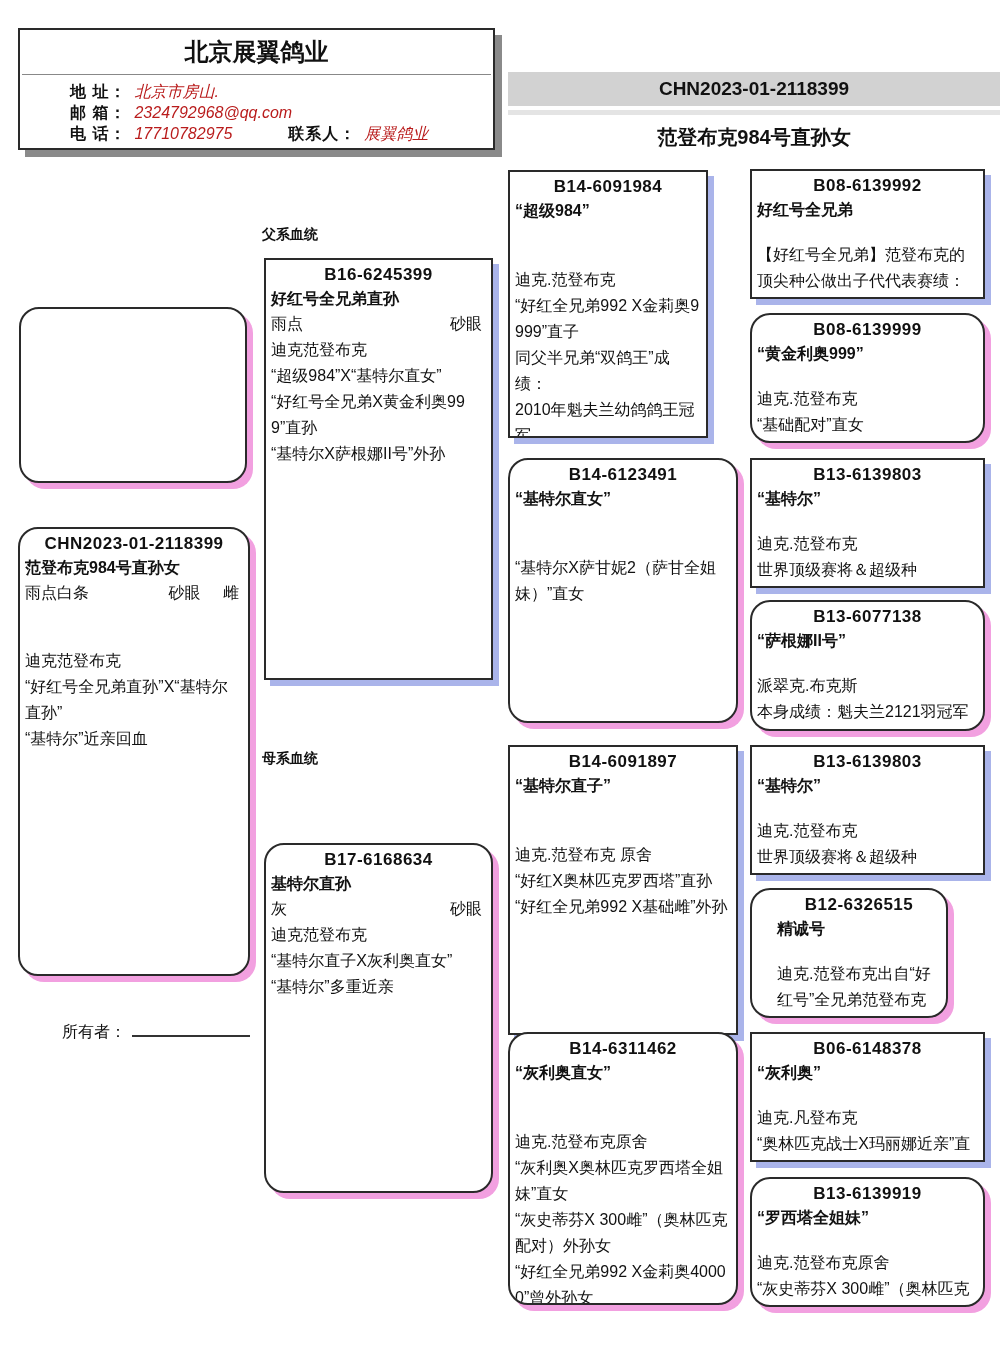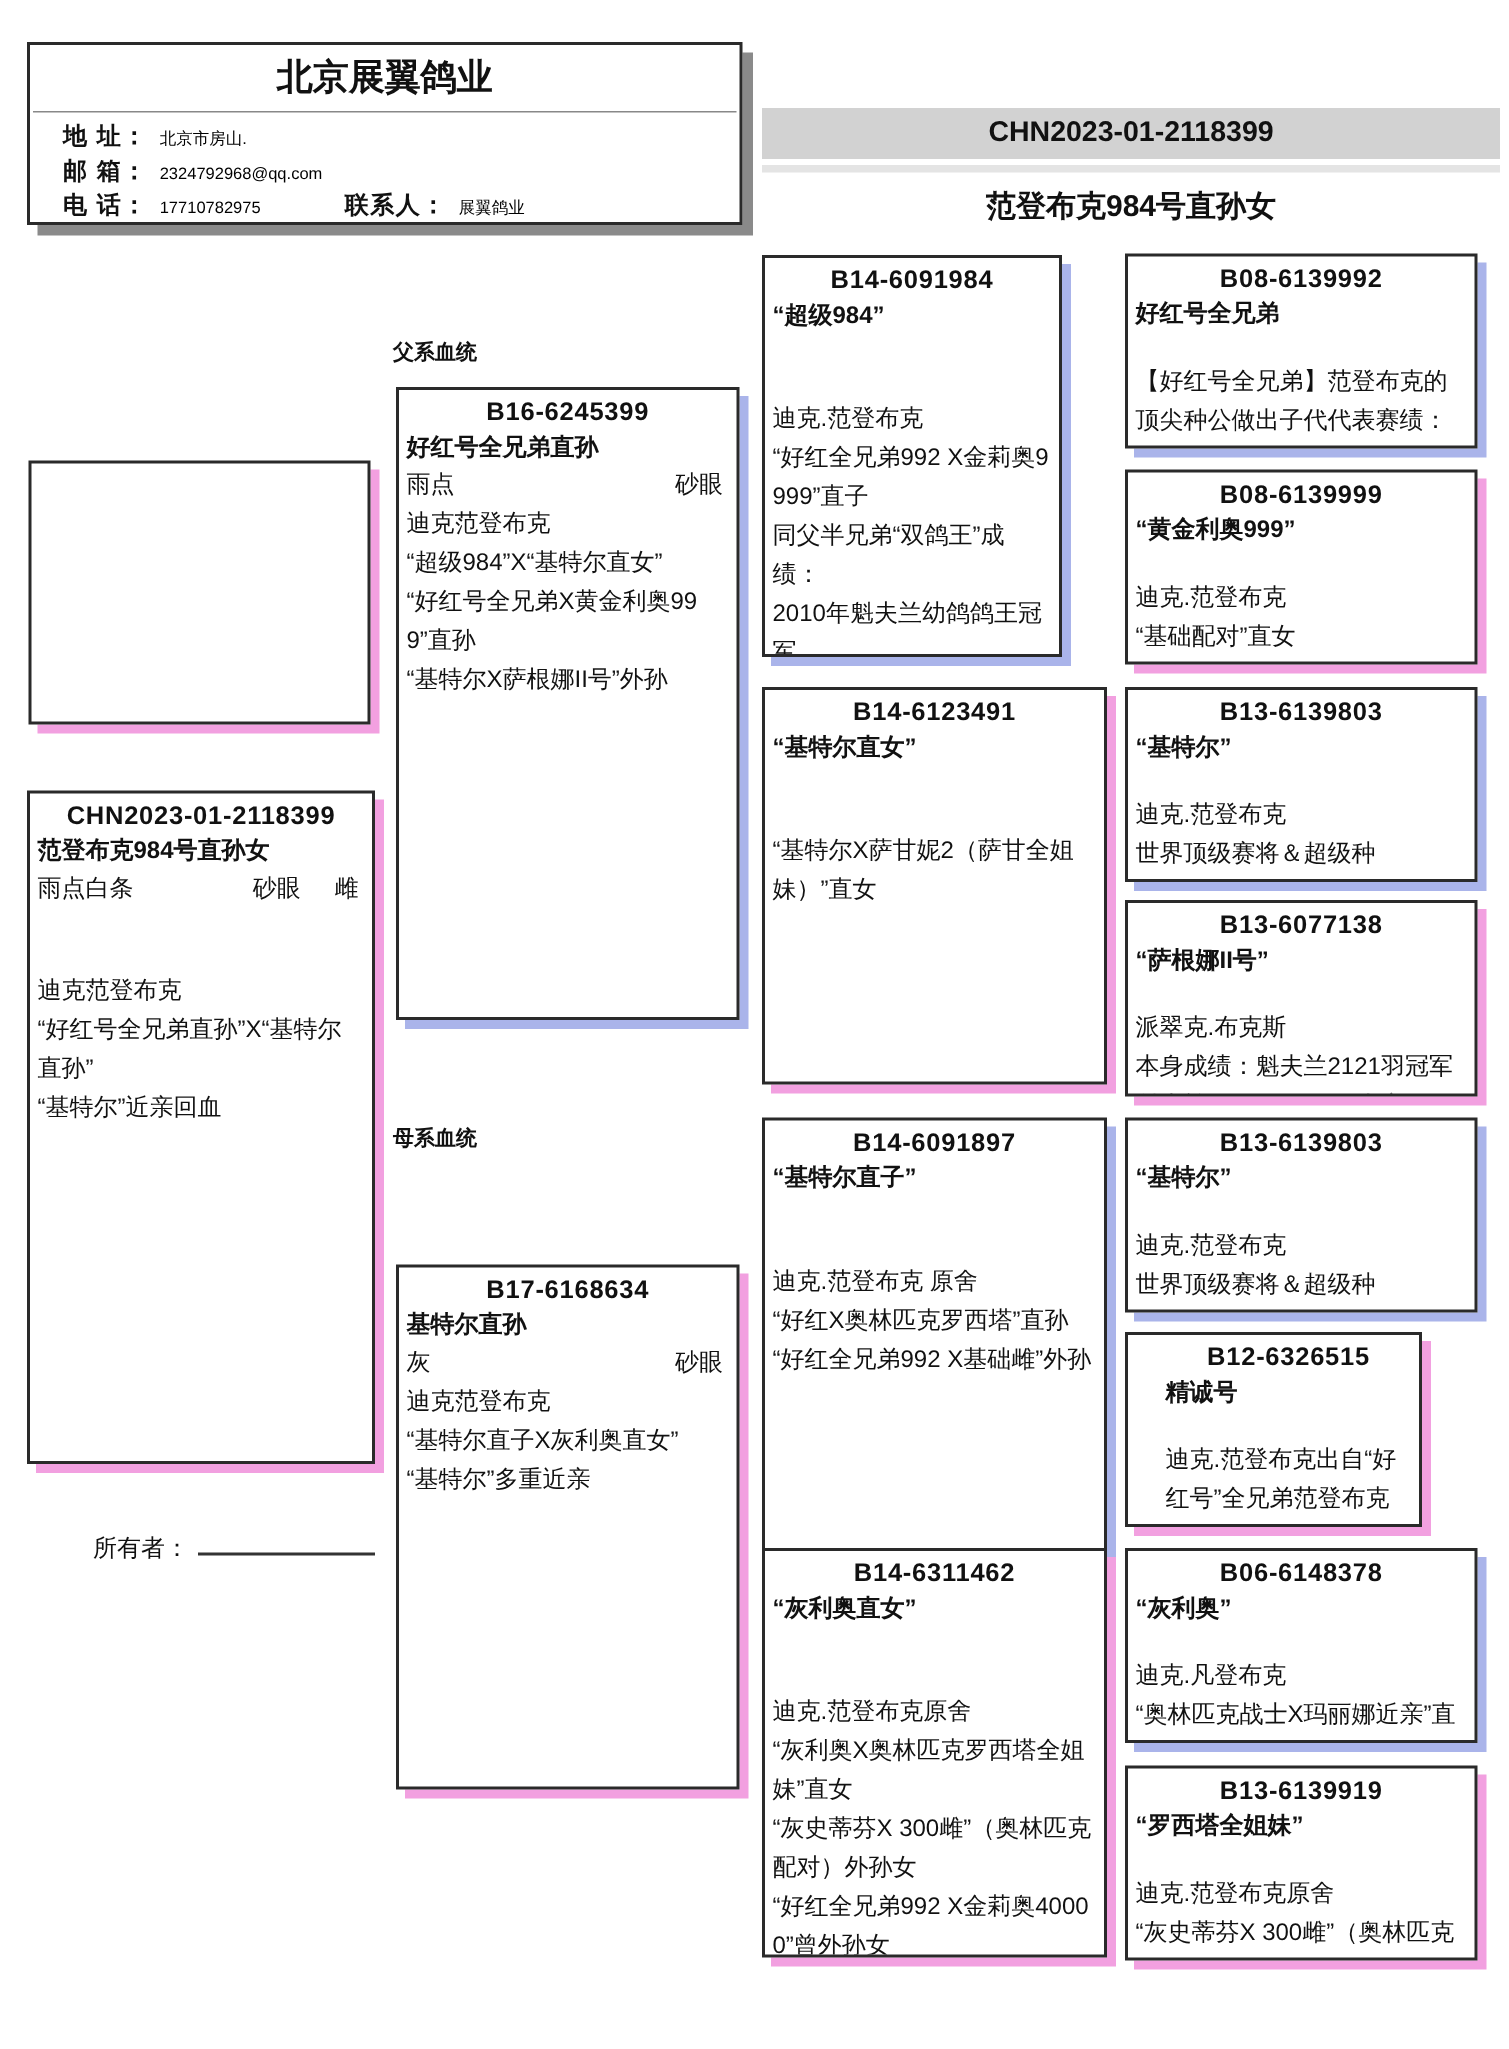--- a/index.html
+++ b/index.html
@@ -9,40 +9,40 @@
     --strip-gray: #E4E4E4;
     --border-dark: #2A2A2A;
     --header-shadow: #8A8A8A;
   }
   *{ margin:0; padding:0; box-sizing:border-box; }
   html,body{ background:#fff; }
   body{ font-family:"Liberation Sans","DejaVu Sans",sans-serif; color:#111; }
   .page{ position:relative; width:1006px; height:1366px; background:#fff; overflow:hidden; }
 
   .box{ position:absolute; background:#fff; border:2px solid var(--border-dark); overflow:hidden; padding:3px 5px; }
-  .shadow-pink{ box-shadow:6px 6px 0 var(--pink); }
+  .shadow-pink{ box-shadow:6px 6px 0 var(--pink);border-radius:20px; }
   .shadow-blue{ box-shadow:6px 6px 0 var(--blue); }
   .shadow-gray{ box-shadow:7px 7px 0 var(--header-shadow); }
 
   .box-title{ text-align:center; font-weight:bold; font-size:17px; line-height:24px; letter-spacing:.5px; }
   .box-name{ text-align:left; font-weight:bold; font-size:16px; line-height:24px; }
   .trait-row{ display:flex; justify-content:space-between; font-size:16px; line-height:26px; padding-right:4px; }
   .trait-right span{ margin-left:18px; }
   .body-lines div{ font-size:16px; line-height:26px; word-break:break-all; }
   .gap-subj{ margin-top:42px; }
   .gap-col3{ margin-top:44px; }
   .gap-col4{ margin-top:20px; }
 
   .header-box{ position:absolute; left:18px; top:28px; width:477px; height:122px; background:#fff; border:2px solid var(--border-dark); }
   .header-title{ text-align:center; font-weight:bold; font-size:24px; line-height:44px; }
   .header-rule{ border:none; border-top:1px solid #888; margin:0 2px; }
   .header-info{ padding:6px 14px 0 22px; }
-  .header-row{ font-size:14px; line-height:21px; display:flex; align-items:baseline; }
+  .header-row{ font-size:14px; line-height:21px; display:flex; align-items:baseline;margin-left:28px; }
   .header-label{ font-weight:bold; font-size:16px; letter-spacing:1px; margin-right:8px; white-space:nowrap; }
-  .header-value{ font-size:11px; color:#000000; }
+  .header-value{ font-size:16px; color:#b91c1c;font-style:italic; }
   .contact-pair{ margin-left:56px; display:flex; align-items:baseline; }
 
   .chn-bar{ position:absolute; left:508px; top:72px; width:492px; height:34px; background:var(--bar-gray); display:flex; align-items:center; justify-content:center; font-weight:bold; font-size:19px; }
   .gray-strip{ position:absolute; left:508px; top:110px; width:492px; height:5px; background:var(--strip-gray); }
   .main-subtitle{ position:absolute; left:508px; top:124px; width:492px; text-align:center; font-weight:bold; font-size:20px; }
 
   .branch-label{ position:absolute; font-weight:bold; font-size:14px; }
   .owner-line{ position:absolute; left:62px; top:1022px; font-size:16px; }
   .owner-blank{ display:inline-block; width:118px; border-bottom:2px solid #333; height:14px; margin-left:6px; }
 </style>

